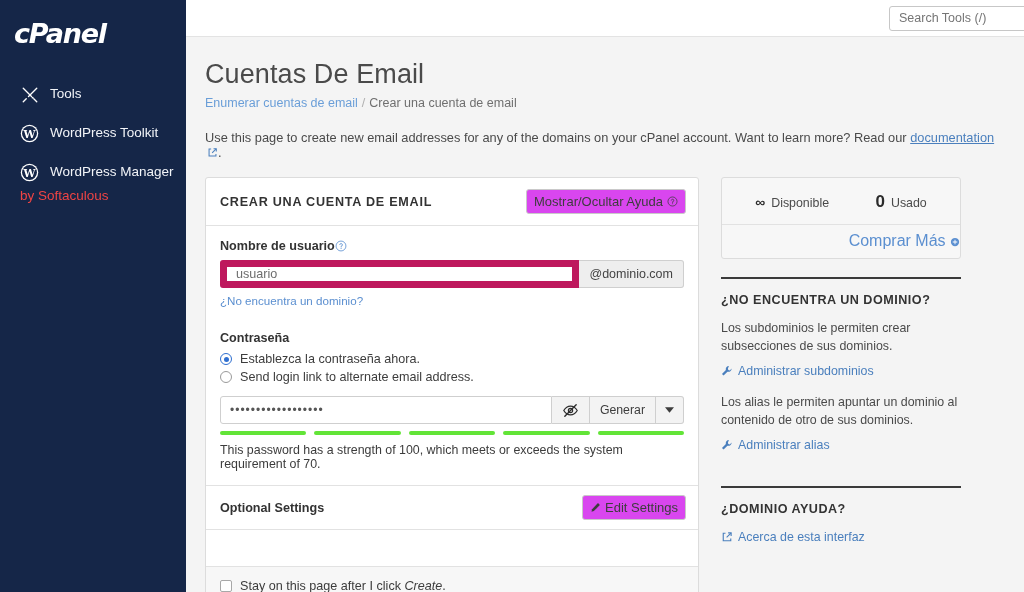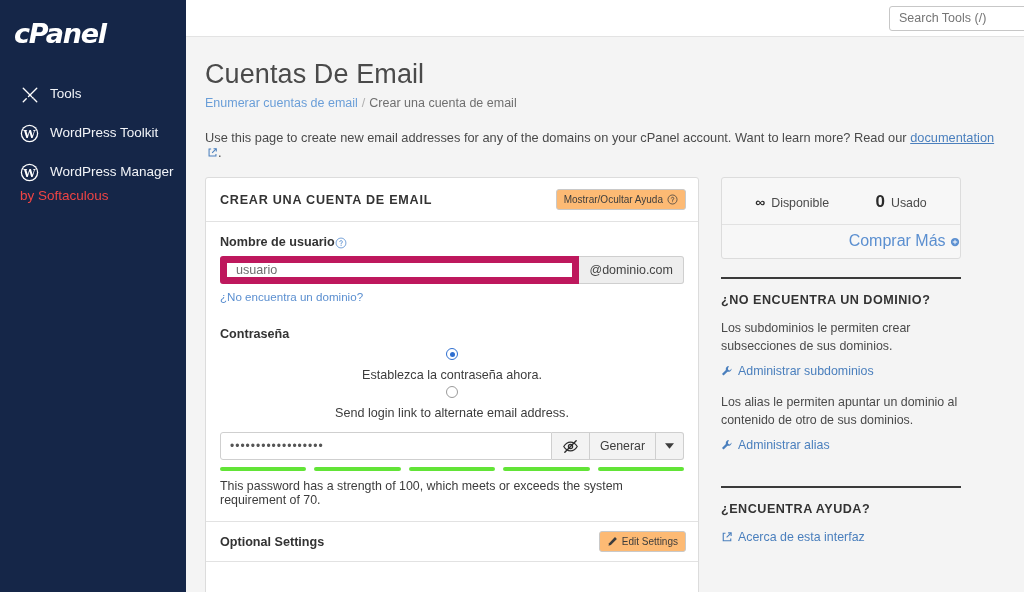--- a/index.html
+++ b/index.html
@@ -121,39 +121,39 @@
     padding: 11px 12px 11px 14px;
     border-bottom: 1px solid #e2e2e2;
   }
   .panel-title {
     font-size: 12.6px;
     font-weight: bold;
     letter-spacing: 0.75px;
     color: #333;
   }
   .btn-light {
-    background: #fdba74;
+    background: #d946ef;
     border: 1px solid #c9c9c9;
     border-radius: 3px;
-    font-size: 10px;
+    font-size: 13px;
     color: #3d3d3d;
     padding: 4px 7px;
     cursor: pointer;
     display: inline-flex; align-items: center; gap: 4px;
     font-family: "Liberation Sans", sans-serif;
     white-space: nowrap;
   }
   .panel-body { padding: 13px 14px 0 14px; }
 
   .field-label {
     font-size: 12.6px;
     font-weight: bold;
     color: #333;
     margin-bottom: 7px;
-    display: flex; align-items: flex-end; 
+    display: flex; align-items: center; 
   }
 
   .input-group { display: flex; width: 100%; }
   .text-input {
     flex: 1 1 auto;
     height: 28px;
     border: 7px solid #be185d;
     border-radius: 3px 0 0 3px;
     padding: 0 9px;
     font-size: 12.6px;
@@ -185,21 +185,20 @@
   }
 
   .section-gap { margin-top: 22px; }
 
   .radio-row {
     display: flex; align-items: center; gap: 8px;
     font-size: 12.6px;
     color: #3c3c3c;
     margin-bottom: 4px;
     cursor: pointer;
-    flex-direction: column;
   }
   .radio {
     width: 12px; height: 12px; flex: 0 0 12px;
     border-radius: 50%;
     border: 1px solid #9a9a9a;
     background: #fff;
     position: relative;
   }
   .radio.checked { border-color: #2f6fd0; }
   .radio.checked::after {
@@ -530,21 +529,21 @@
             <span>
               <svg width="12" height="12" viewBox="0 0 16 16" fill="#4a7fbd">
                 <path d="M10.6 1.2 a4.3 4.3 0 0 0-4.1 5.6 L1.3 12 l2.1 2.1 5.2-5.2 a4.3 4.3 0 0 0 5.6-4.1 l-2.5 2.5-2-0.5-0.5-2 Z"></path>
               </svg>
             </span>
             <span>Administrar alias</span>
           </a>
 
           <div class="rail-rule"></div>
 
-          <div class="rail-h">¿ENCUENTRA AYUDA?</div>
+          <div class="rail-h">¿DOMINIO AYUDA?</div>
           <a class="rail-link">
             <span>
               <svg width="12" height="12" viewBox="0 0 16 16" fill="none" stroke="#4a7fbd" stroke-width="1.5">
                 <path d="M6 3 H3 V13 H13 V10"></path>
                   <path d="M9.5 2.5 H13.5 V6.5"></path>
                   <path d="M13.2 2.8 L7.5 8.5"></path>
               </svg>
             </span>
             <span>Acerca de esta interfaz</span>
           </a>

